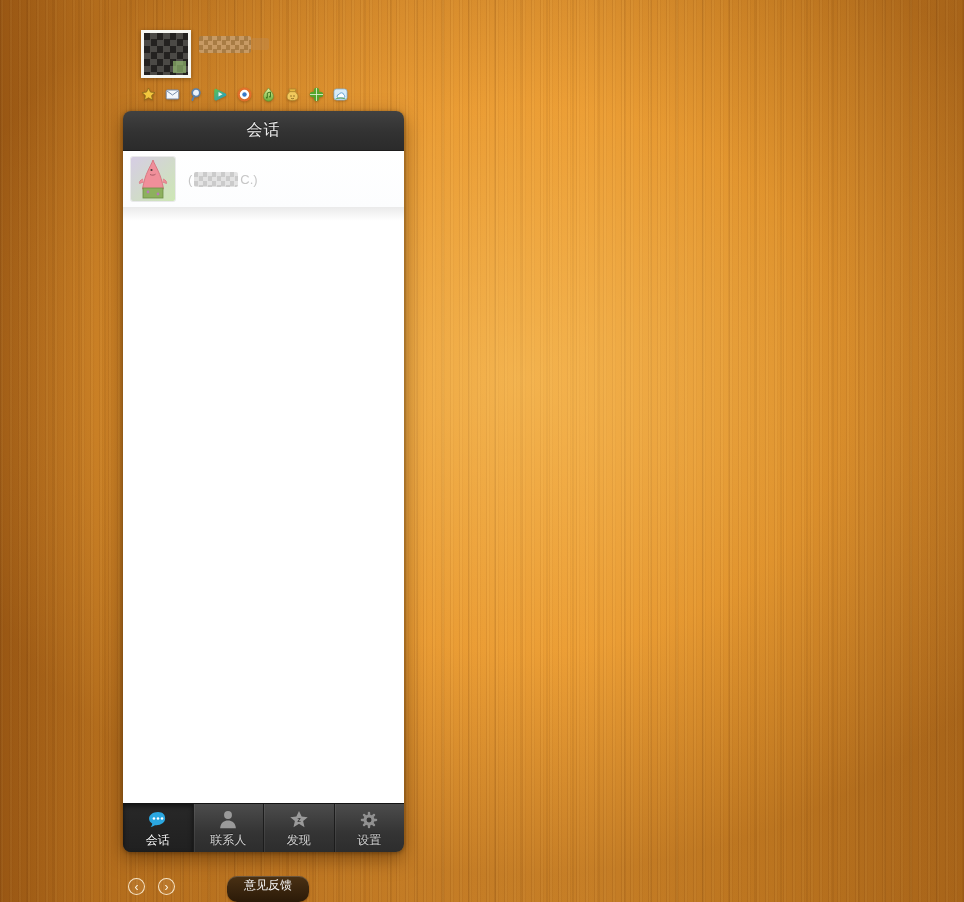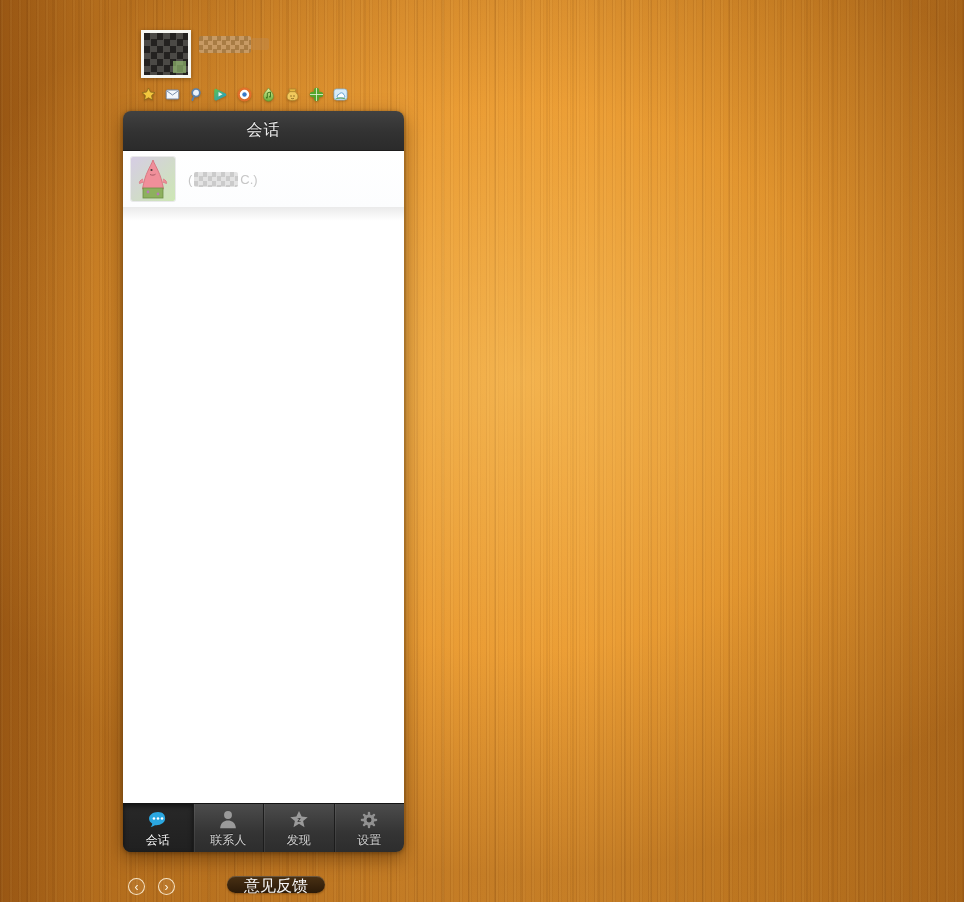--- a/index.html
+++ b/index.html
@@ -107,24 +107,24 @@
   .nav-circle {
     position:absolute; top:878px; width:17px; height:17px; border-radius:50%;
     border:1px solid rgba(255,247,226,.85); color:#fff6e2;
     display:flex; align-items:center; justify-content:center;
     font-size:12px; line-height:1; cursor:pointer;
     background:rgba(255,235,200,.08);
   }
   .nav-prev { left:128px; }
   .nav-next { left:158px; }
   .feedback-btn {
-    position:absolute; left:227px; top:876px; height:17px; padding:0 17px;
+    position:absolute; left:227px; top:876px; height:26px; padding:0 17px;
     border-radius:10px; background:linear-gradient(180deg,#4a3114,#2b1a08);
     box-shadow:inset 0 1px 0 rgba(255,255,255,.18), 0 1px 2px rgba(60,30,0,.4);
-    color:#f6f6f6; font-size:16px; line-height:19px; cursor:pointer;
+    color:#f6f6f6; font-size:12px; line-height:19px; cursor:pointer;
   }
 </style>
 </head>
 <body>
 
 <div class="user-avatar-frame">
   <div class="inner px-dark">
     <div class="patch"></div>
   </div>
 </div>

